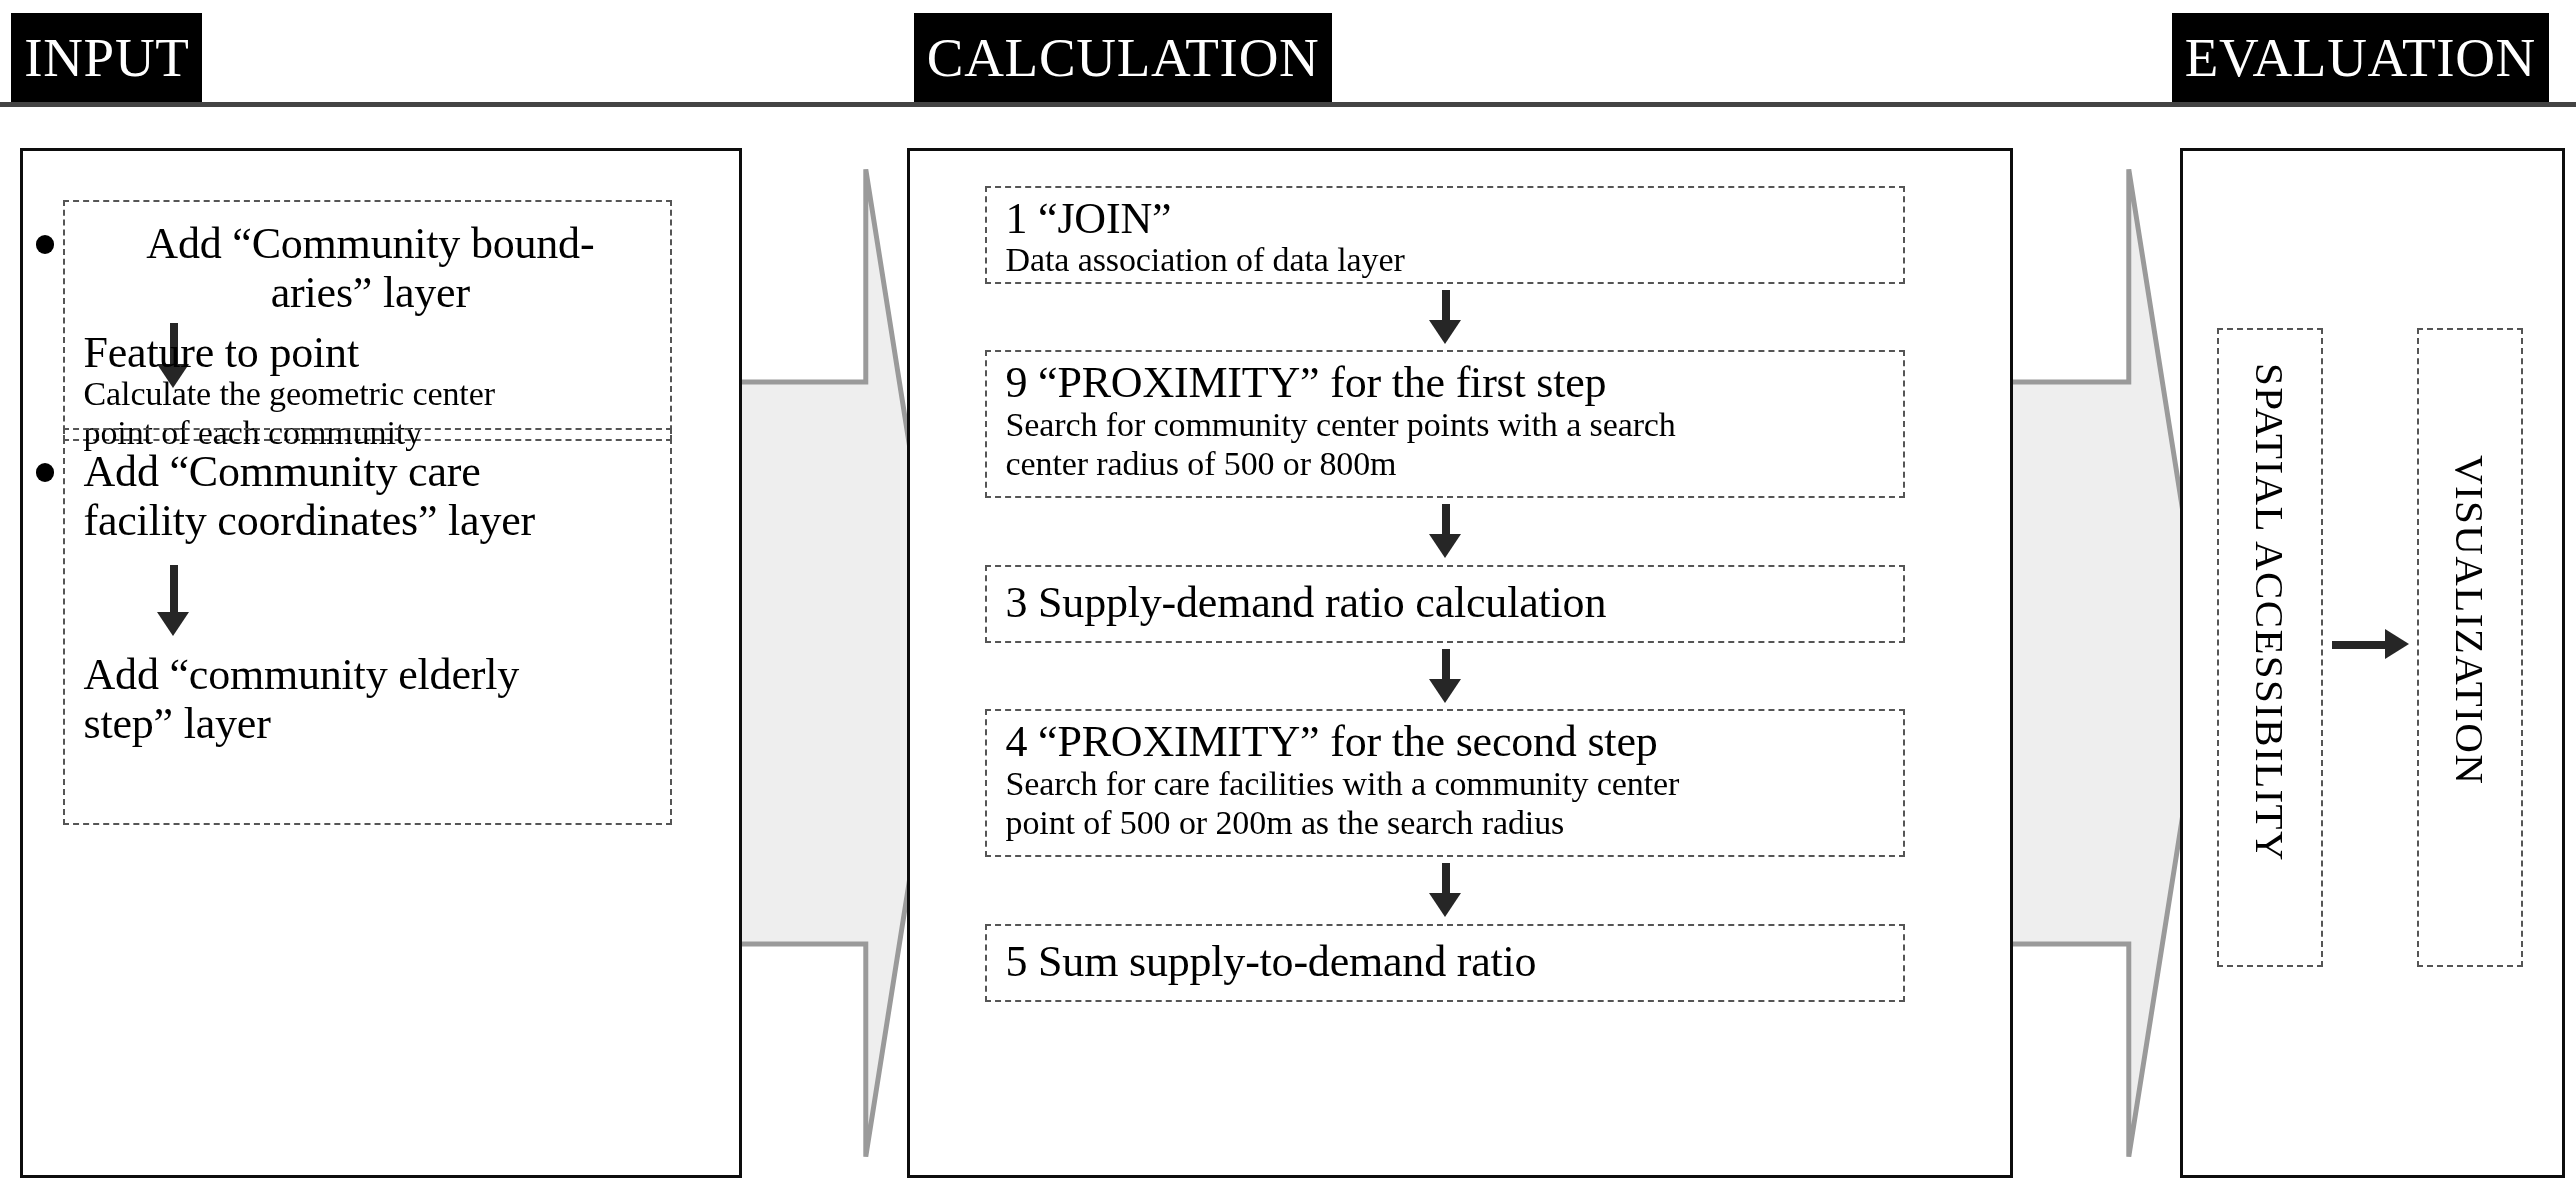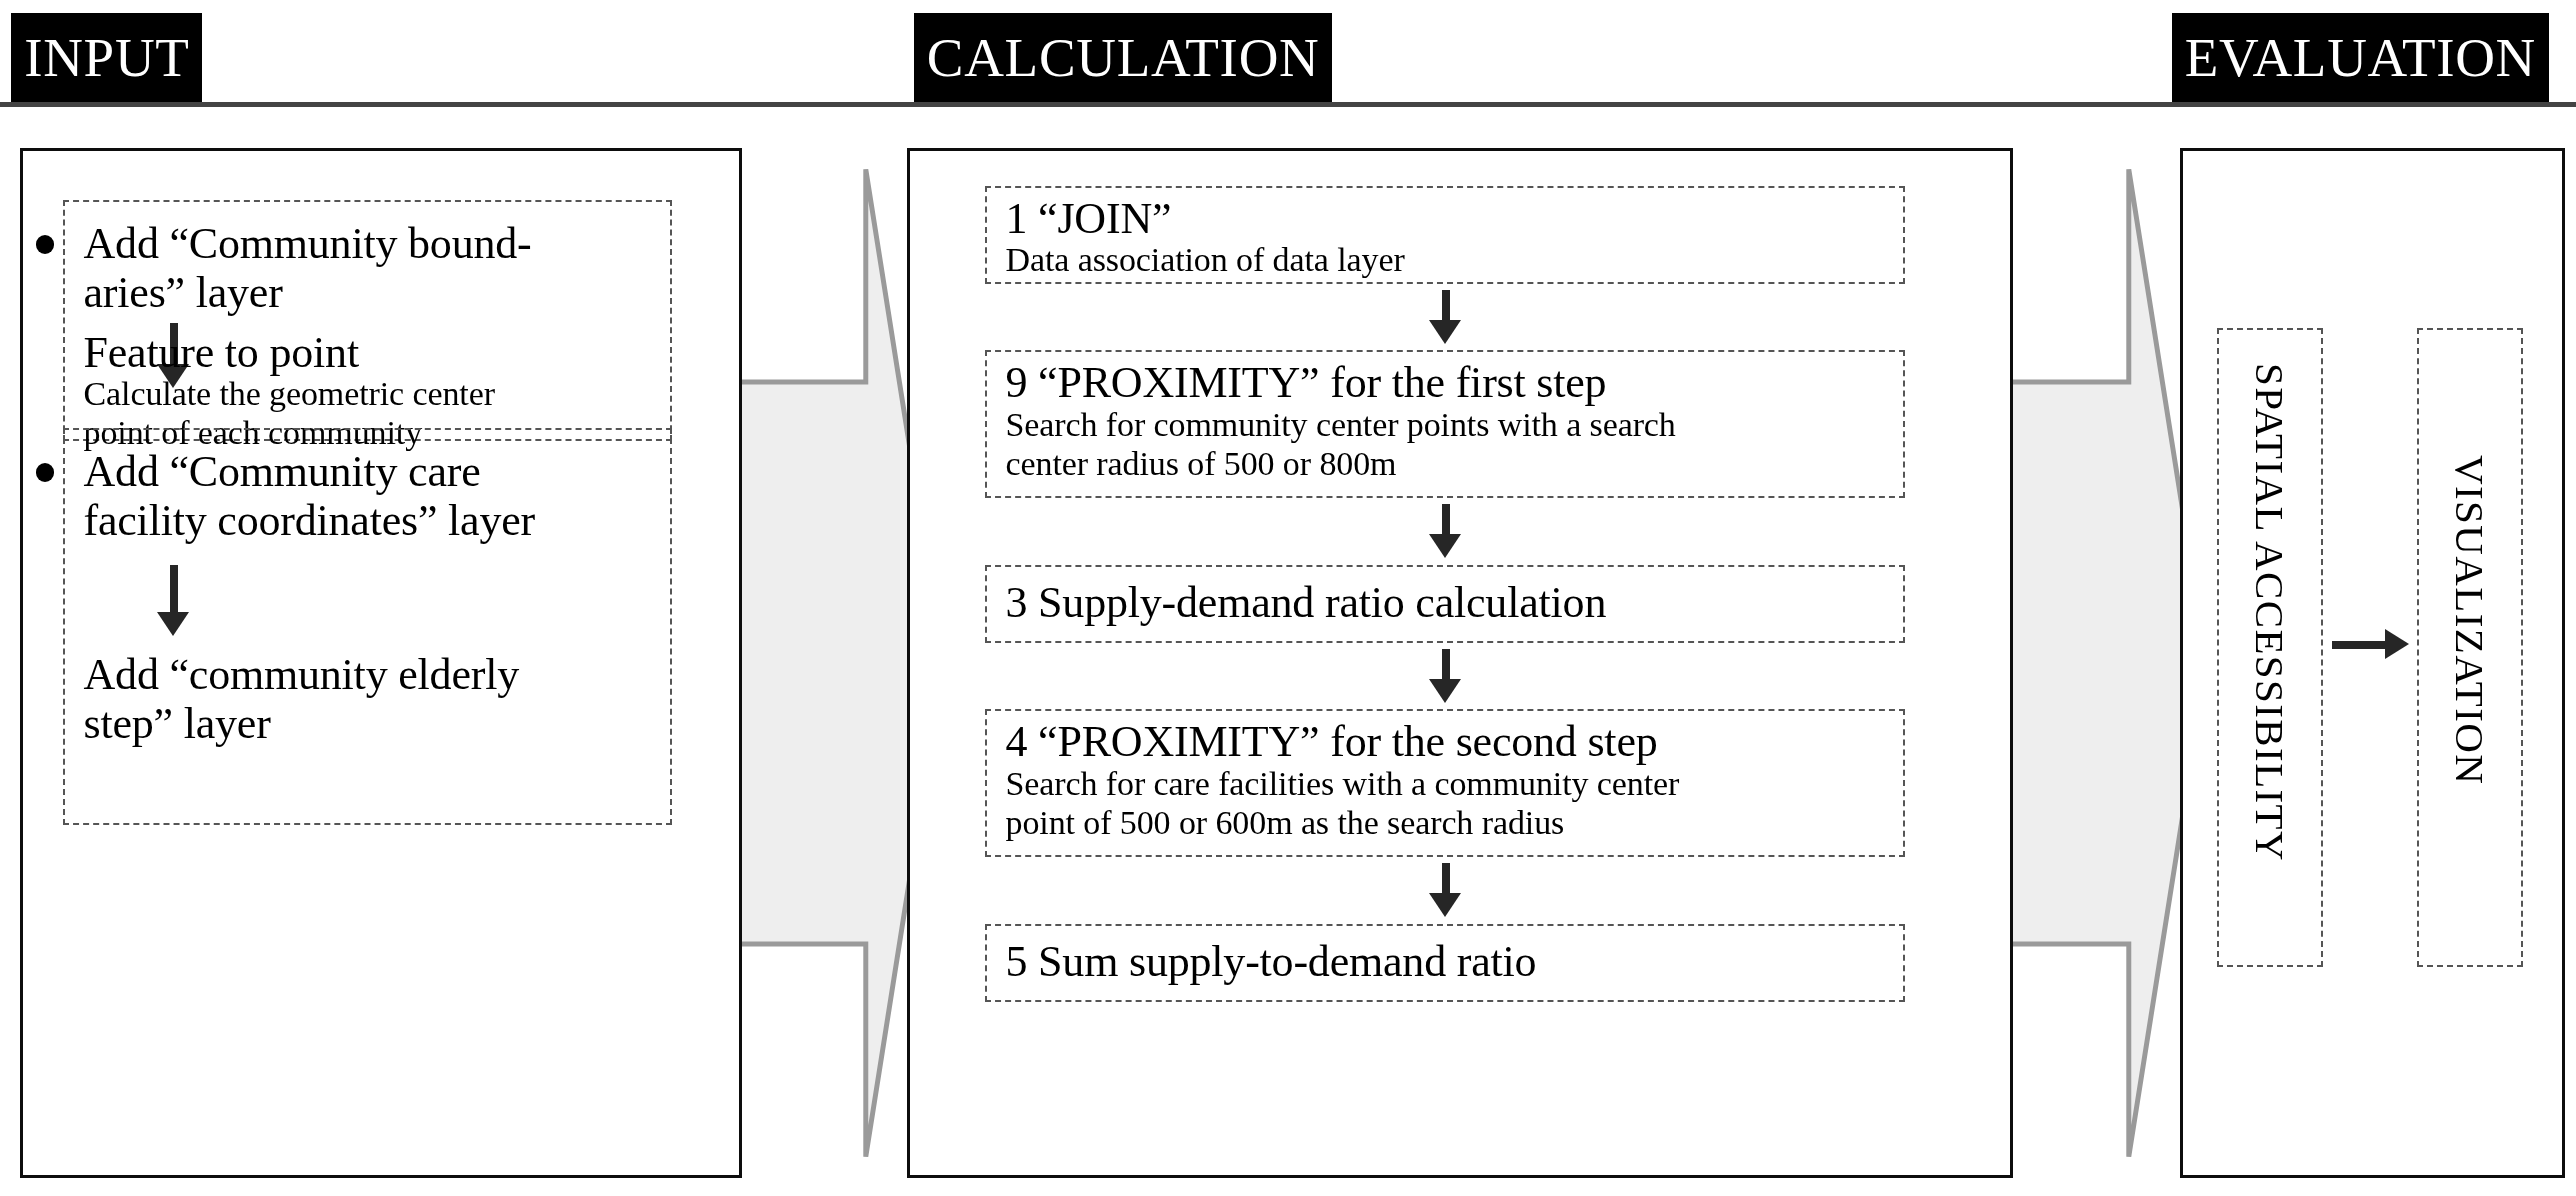--- a/index.html
+++ b/index.html
@@ -143,21 +143,21 @@
       <polygon points="0,330 180,330 180,30 290,726 180,1422 180,1122 0,1122" fill="#eeeeee" stroke="#9a9a9a" stroke-width="7"></polygon>
     </svg>
   </div>
 
   <div class="panel" id="panel-input">
 
     <div class="bullet" style="left:12.8px;top:84px;"></div>
 
     <div class="dbox" style="left:40px;top:49px;width:609px;height:241px;">
 
-      <div class="txtwrap lead" style="top:17px;white-space:pre-line;">Add “Community bound-
+      <div class="txtwrap lead" style="top:17px;white-space:pre-line;text-align:center;">Add “Community bound-
 aries” layer</div>
 
       <div class="down-arrow" style="left:92px;top:121px;height:65px;">
         <div class="shaft" style="height:43px;"></div>
         <div class="head"></div>
       </div>
 
       <div class="txtwrap lead" style="top:126px;">Feature to point</div>
 
       <div class="txtwrap sub" style="top:173px;white-space:pre-line;">Calculate the geometric center
@@ -209,21 +209,21 @@
     </div>
 
     <div class="down-arrow" style="left:519px;top:498px;height:54px;">
       <div class="shaft" style="height:33px;"></div>
       <div class="head"></div>
     </div>
 
     <div class="dbox" style="left:75px;top:558px;width:920px;height:148px;">
       <div class="txtwrap lead" style="top:5.7px;">4 “PROXIMITY” for the second step</div>
       <div class="txtwrap sub" style="top:54px;white-space:pre-line;">Search for care facilities with a community center
-point of 500 or 600m as the search radius</div>
+point of 500 or 200m as the search radius</div>
     </div>
 
     <div class="down-arrow" style="left:519px;top:712px;height:54px;">
       <div class="shaft" style="height:33px;"></div>
       <div class="head"></div>
     </div>
 
     <div class="dbox" style="left:75px;top:773px;width:920px;height:78px;">
       <div class="txtwrap lead" style="top:11.4px;">5 Sum supply-to-demand ratio</div>
     </div>

